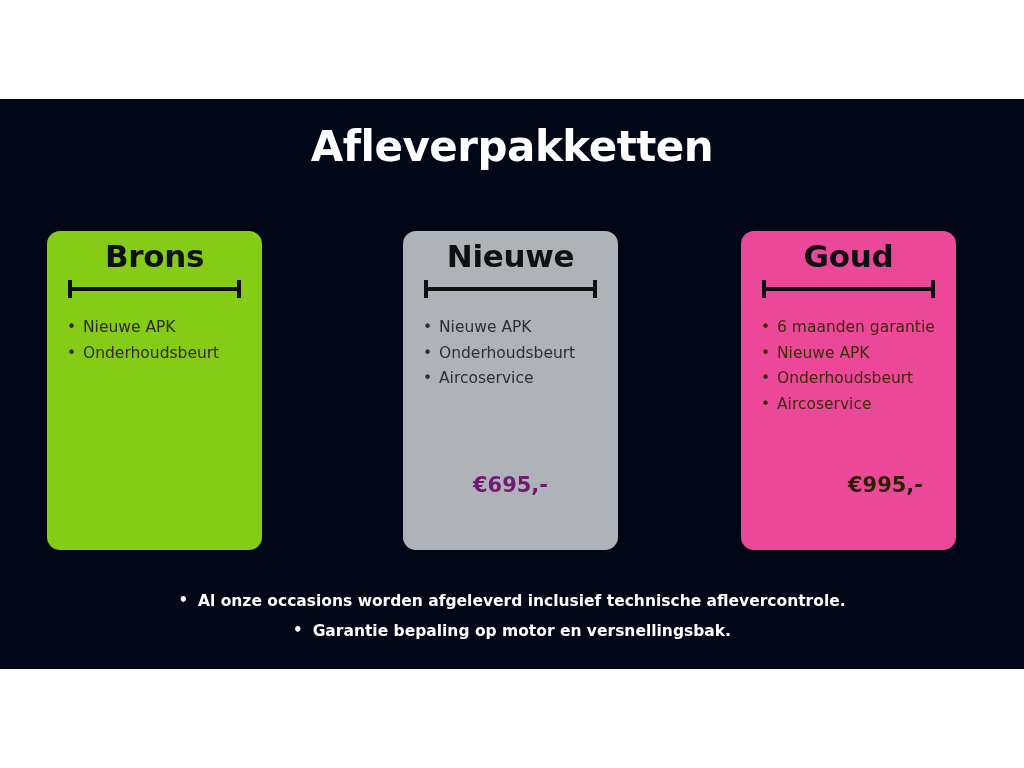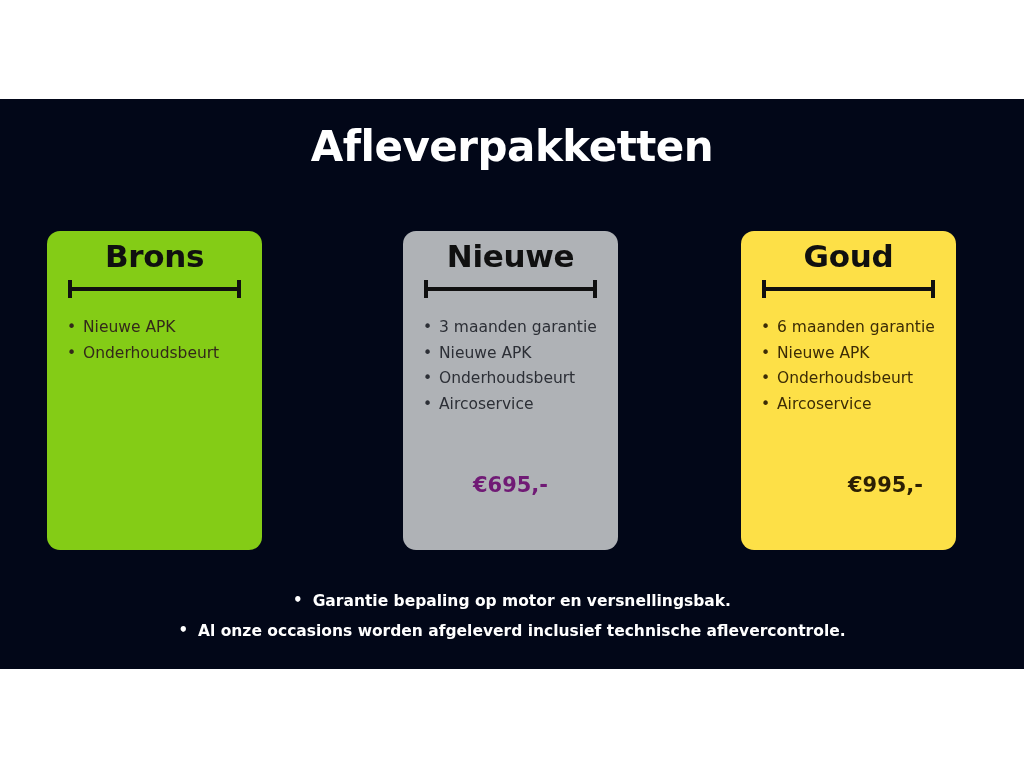--- a/index.html
+++ b/index.html
@@ -59,21 +59,21 @@
     position: absolute;
     top: 0;
     width: 215px;
     height: 319px;
     border-radius: 13px;
     box-sizing: border-box;
     padding: 0;
   }
   .card.bronze { left: 47px;  background: #84cc16; }
   .card.silver { left: 403px; background: #afb2b6; }
-  .card.gold   { left: 741px; background: #fde047; }
+  .card.gold   { left: 741px; background: #ec4899; }
 
   .card-title {
     position: absolute;
     left: 0;
     top: 8px;
     width: 100%;
     text-align: center;
     font-size: 31px;
     font-weight: bold;
     color: #101010;
@@ -194,21 +194,20 @@
       </div>
 
       <div class="card silver">
         <div class="card-title">Nieuwe</div>
         <div class="divider">
           <div class="cap left"></div>
           <div class="bar"></div>
           <div class="cap right"></div>
         </div>
         <ul class="features">
-          <li>3 maanden garantie</li>
           <li>Nieuwe APK</li>
           <li>Onderhoudsbeurt</li>
           <li>Aircoservice</li>
         </ul>
         <div class="price">€695,-</div>
       </div>
 
       <div class="card gold">
         <div class="card-title">Goud</div>
         <div class="divider">
@@ -222,21 +221,21 @@
           <li>Onderhoudsbeurt</li>
           <li>Aircoservice</li>
         </ul>
         <div class="price">€995,-</div>
       </div>
 
     </div>
 
     <div class="footer">
       <div class="note">
+        <span class="dot">•</span><span>Al onze occasions worden afgeleverd inclusief technische aflevercontrole.</span>
+      </div>
+      <div class="note">
         <span class="dot">•</span><span>Garantie bepaling op motor en versnellingsbak.</span>
-      </div>
-      <div class="note">
-        <span class="dot">•</span><span>Al onze occasions worden afgeleverd inclusief technische aflevercontrole.</span>
       </div>
     </div>
 
   </div>
 </div>
 
 </body></html>

